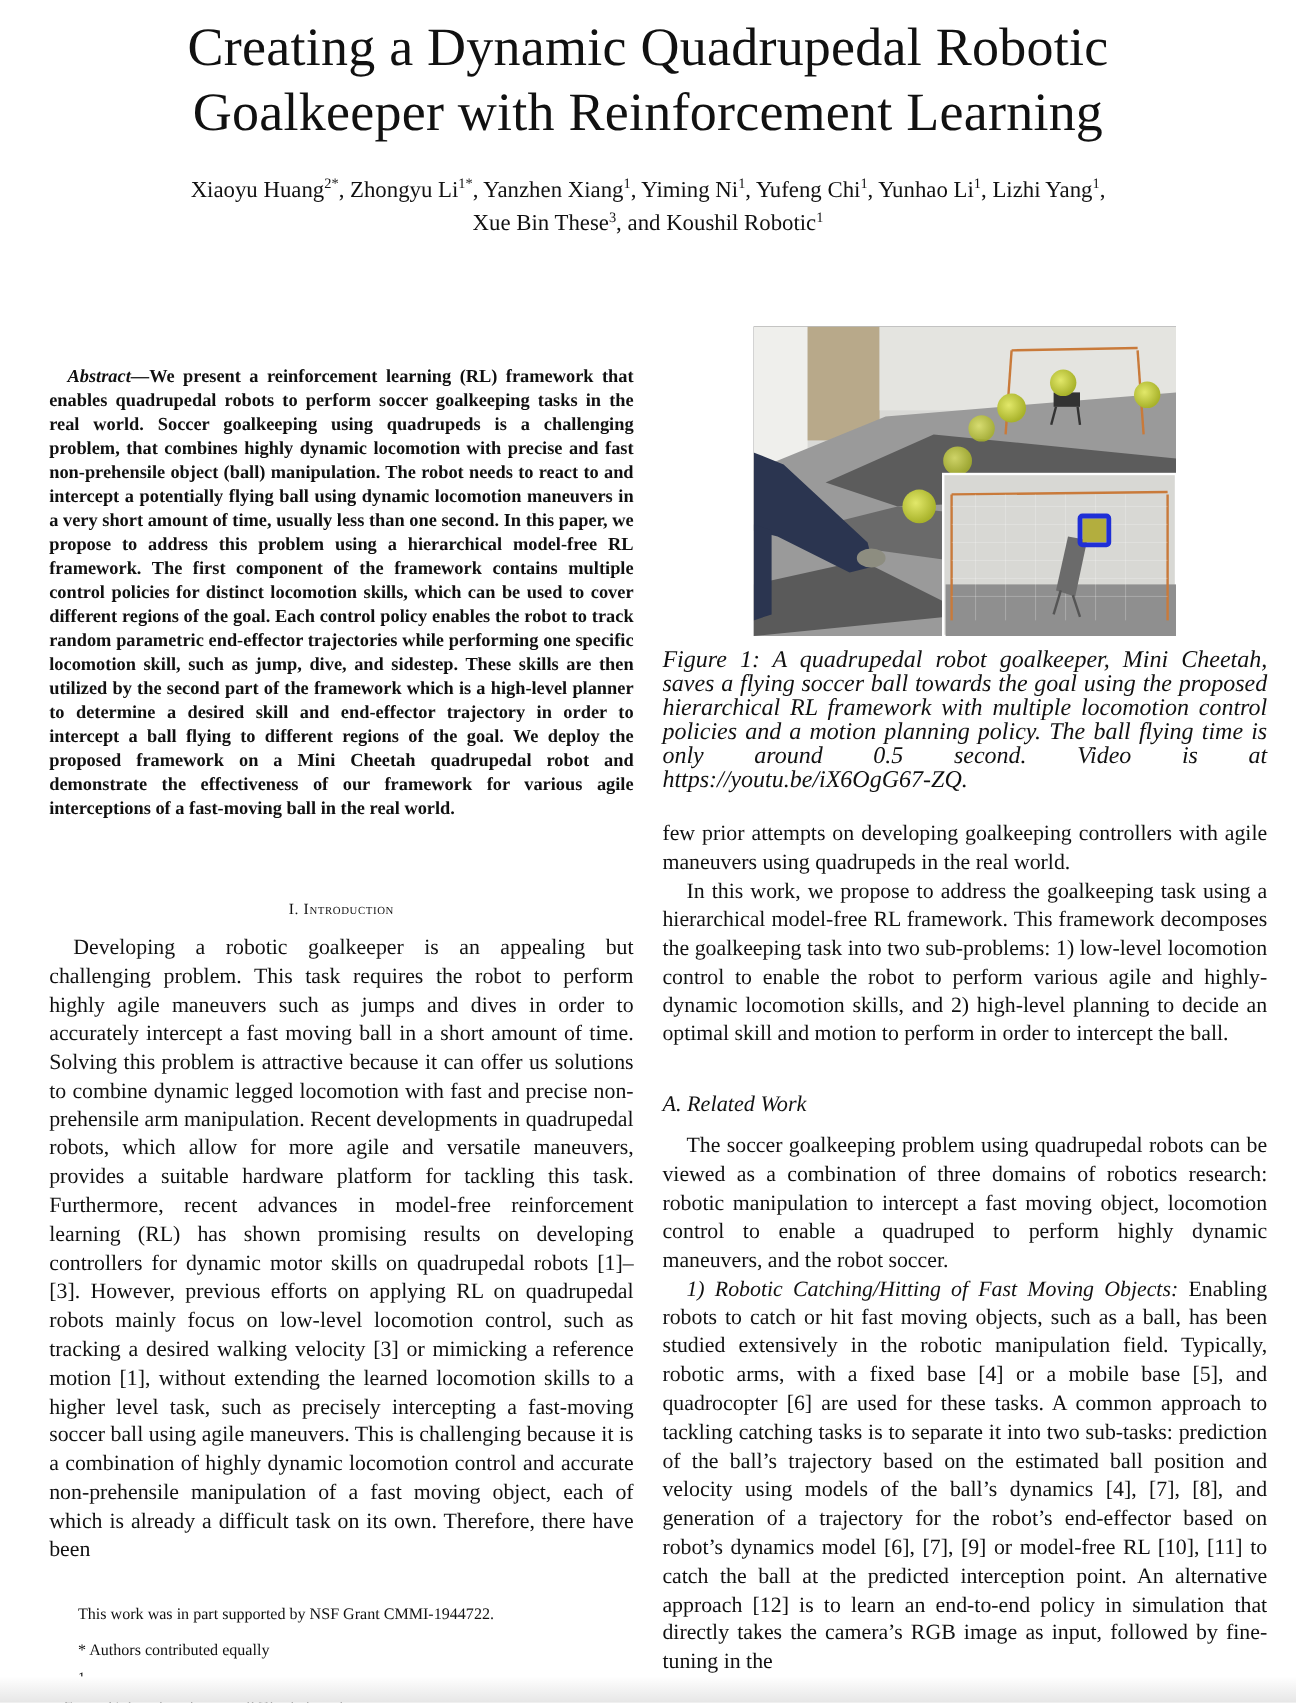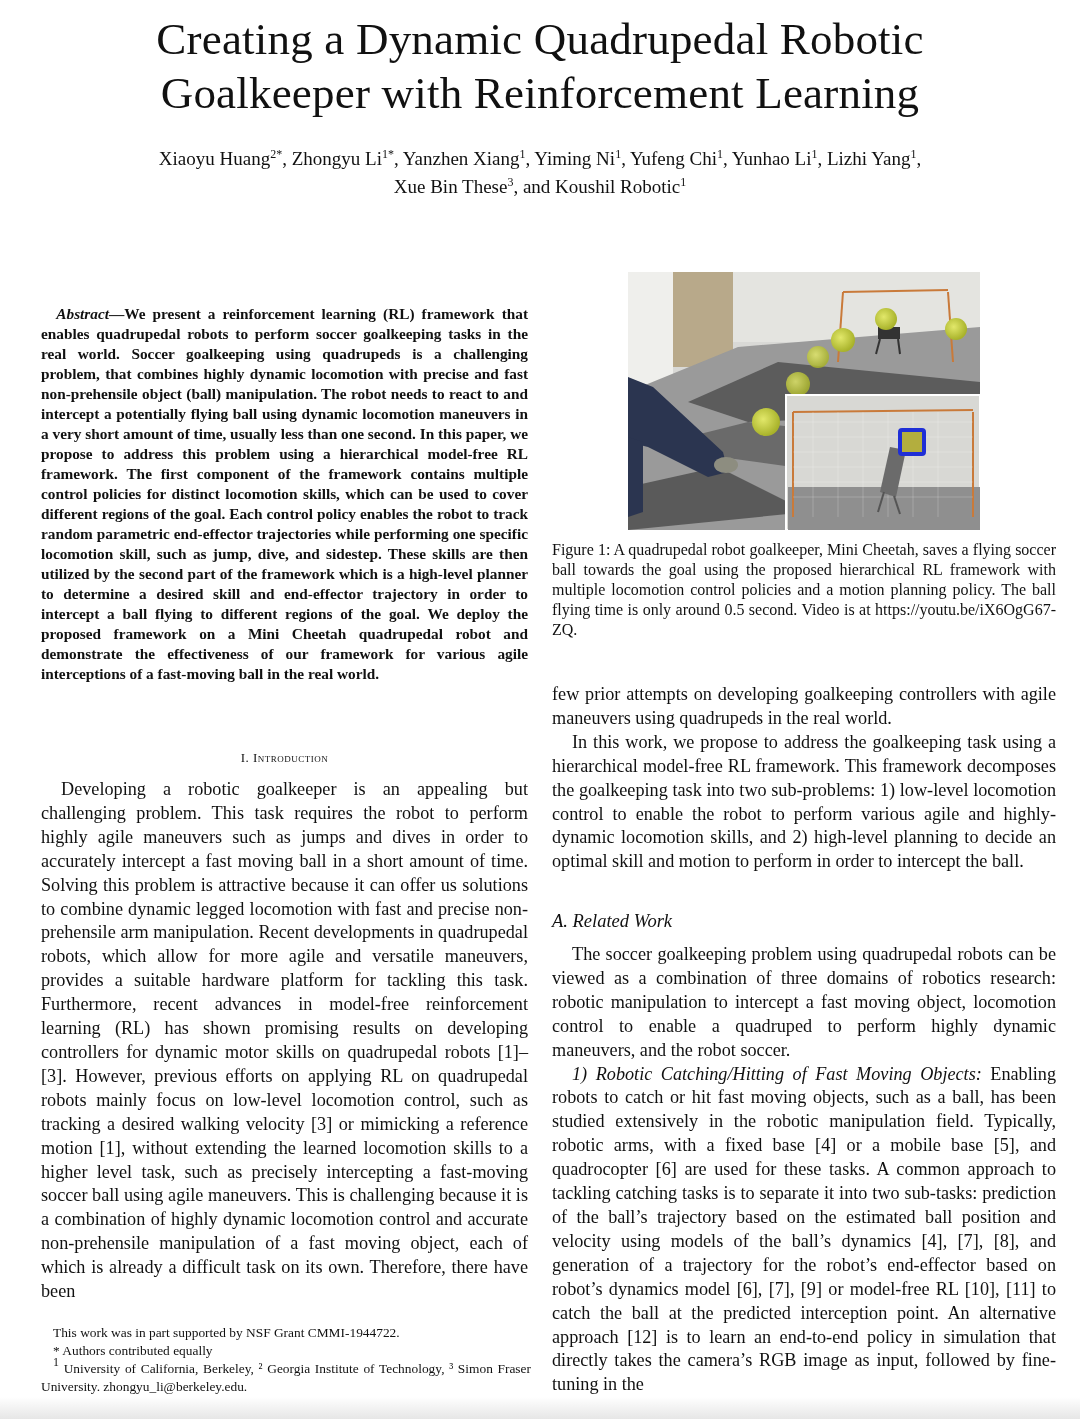--- a/index.html
+++ b/index.html
@@ -41,27 +41,27 @@
   .intro { top: 778px; }
   .right-top { top: 663px; }
   .subsec-heading {
     position: absolute; left: 552px; top: 911px; font-style: italic; font-size: 18.5px;
   }
   .related { top: 943px; }
   .footnotes {
     position: absolute; left: 41px; width: 490px; top: 1324px;
     font-size: 13.4px; line-height: 18px;
   }
-  .footnotes div { margin: 0; }
+  .footnotes div { margin: 12px; }
   .figure {
     position: absolute; left: 628px; top: 272px; width: 352px; height: 258px;
     background: #8a8a8a; overflow: hidden;
   }
   .fig-caption {
-    top: 540px; font-size: 16px; line-height: 20px;
+    top: 540px; font-size: 20px; line-height: 20px; font-style: italic;
   }
 </style>
 </head>
 <body>
 
 <div class="title">
   <div>Creating a Dynamic Quadrupedal Robotic</div>
   <div>Goalkeeper with Reinforcement Learning</div>
 </div>
 

